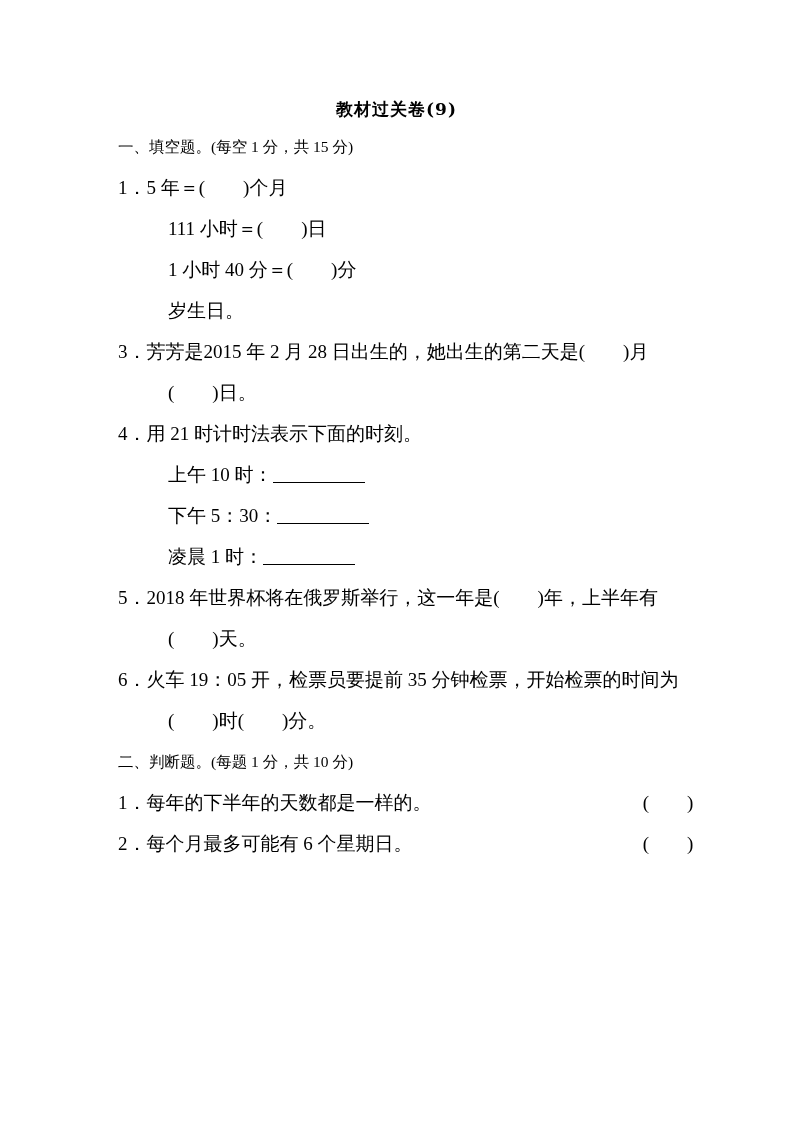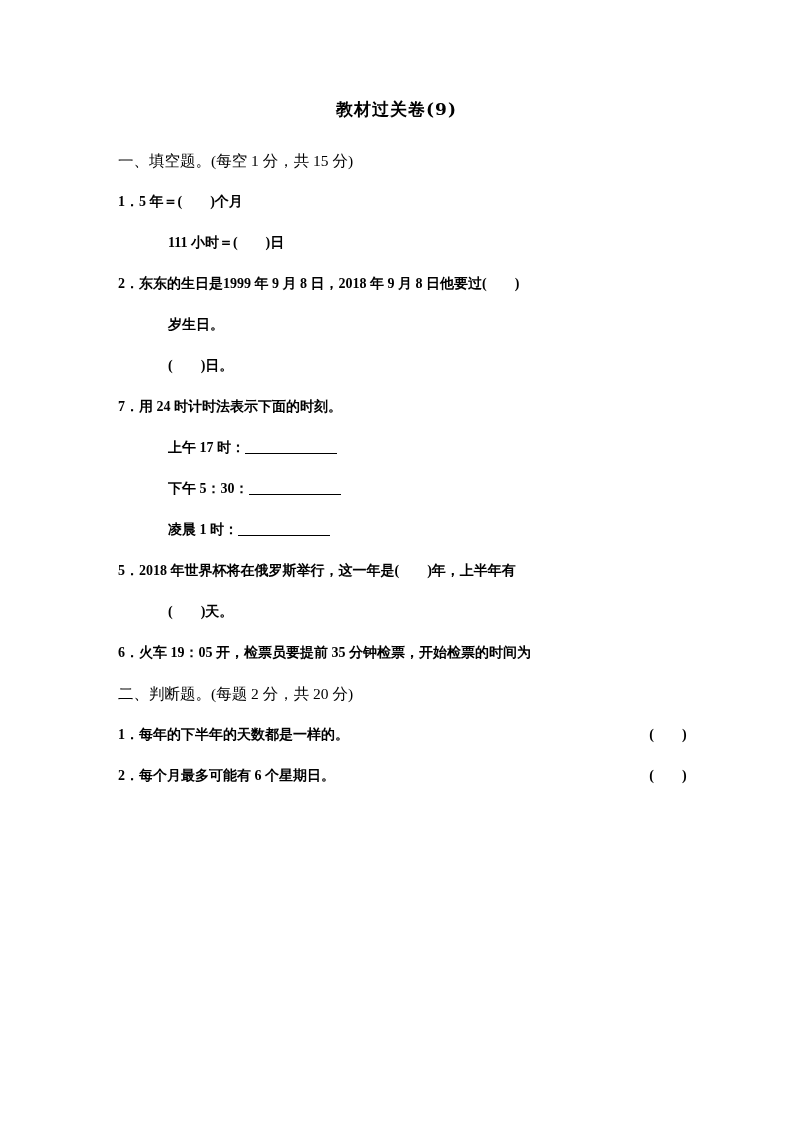--- a/index.html
+++ b/index.html
@@ -29,28 +29,27 @@
     width: 793px;
     text-align: center;
     font-family: "DejaVu Serif", serif;
     font-weight: bold;
     font-size: 17px;
     letter-spacing: 1px;
   }
   .content {
     position: absolute;
     left: 118px;
-    top: 140px;
+    top: 126px;
     width: 580px;
   }
   .line {
-    font-size: 14px;
+    font-size: 19px;
     line-height: 41px;
     white-space: pre;
-    font-weight: bold;
   }
   .indent2 { padding-left: 50px; }
   .section-head {
     font-size: 15.5px;
     line-height: 41px;
     white-space: pre;
   }
   .blank-u {
     display: inline-block;
     border-bottom: 1px solid #000;
@@ -76,38 +75,40 @@
 <div class="page">
 
   <div class="title">教材过关卷(9)</div>
 
   <div class="content">
 
     <div class="section-head">一、填空题。(每空 1 分，共 15 分)</div>
 
     <div class="line">1．5 年＝(        )个月</div>
     <div class="line indent2">111 小时＝(        )日</div>
+    <div class="line indent2">1 小时 40 分＝(        )分</div>
 
-    <div class="line">2．东东的生日是1999 年 9 月 8 日，2018 年 9 月 8 日他要过(        )</div>
     <div class="line indent2">岁生日。</div>
 
+    <div class="line">3．芳芳是2015 年 2 月 28 日出生的，她出生的第二天是(        )月</div>
     <div class="line indent2">(        )日。</div>
 
-    <div class="line">7．用 24 时计时法表示下面的时刻。</div>
-    <div class="line indent2"><span>上午 17 时：</span><span class="blank-u"></span></div>
+    <div class="line">4．用 21 时计时法表示下面的时刻。</div>
+    <div class="line indent2"><span>上午 10 时：</span><span class="blank-u"></span></div>
     <div class="line indent2"><span>下午 5：30：</span><span class="blank-u"></span></div>
     <div class="line indent2"><span>凌晨 1 时：</span><span class="blank-u"></span></div>
 
     <div class="line">5．2018 年世界杯将在俄罗斯举行，这一年是(        )年，上半年有</div>
     <div class="line indent2">(        )天。</div>
 
     <div class="line">6．火车 19：05 开，检票员要提前 35 分钟检票，开始检票的时间为</div>
+    <div class="line indent2">(        )时(        )分。</div>
 
 
-    <div class="section-head">二、判断题。(每题 2 分，共 20 分)</div>
+    <div class="section-head">二、判断题。(每题 1 分，共 10 分)</div>
 
     <div class="line row">
       <span class="q">1．每年的下半年的天数都是一样的。</span>
       <span class="spacer"></span>
       <span class="tf-paren">(        )</span>
     </div>
 
     <div class="line row">
       <span class="q">2．每个月最多可能有 6 个星期日。</span>
       <span class="spacer"></span>

